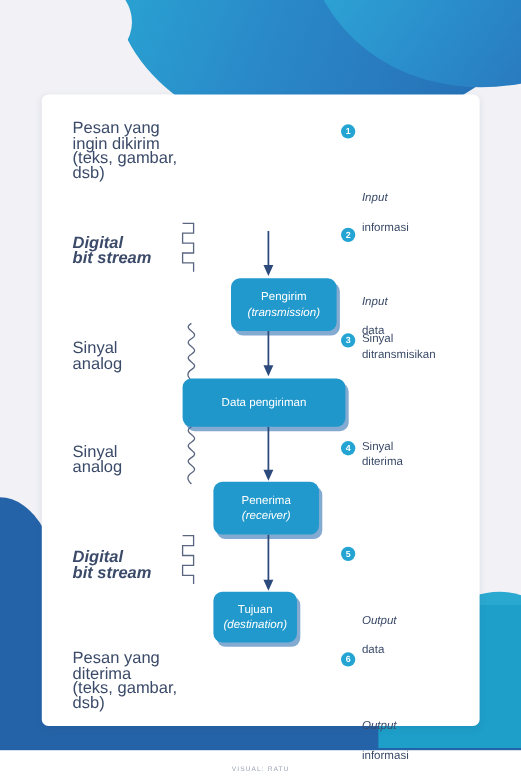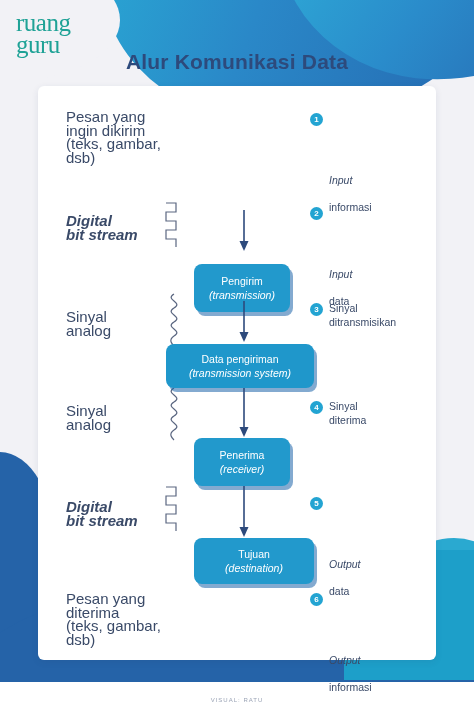--- a/index.html
+++ b/index.html
@@ -139,26 +139,21 @@
 
   <div class="deco wave-top"></div>
   <div class="deco wave-top2"></div>
   <div class="deco blob-topleft"></div>
   <div class="deco blue-left"></div>
   <div class="deco blue-bottom"></div>
   <div class="deco cyan-bottomright2"></div>
   <div class="deco cyan-bottomright"></div>
   <div class="deco footer-band"></div>
 
-  <div class="logo">
-    <span class="l1">ruang</span>
-    <span class="l2">guru</span>
-  </div>
-
-  <div class="title">Alur Komunikasi Data</div>
+
 
   <div class="card">
 
     <div class="col-left">
 
       <div class="ltext" style="top:24px;left:0;">Pesan yang
 ingin dikirim
 (teks, gambar, dsb)</div>
 
       <div class="ltext it" style="top:128px;left:0;">Digital
@@ -201,35 +196,34 @@
     <div class="col-mid">
 
 
       <div class="arrow" style="left:52px;top:124px;">
         <svg width="12" height="42" viewBox="0 0 12 42">
           <line x1="6" y1="0" x2="6" y2="33" stroke="#2d4a7c" stroke-width="1.6"></line>
           <polygon points="6,41 1.5,31 10.5,31" fill="#2d4a7c"></polygon>
         </svg>
       </div>
 
-      <div class="fbox" style="left:8px;top:167px;width:96px;height:48px;margin-top:11px;">
+      <div class="fbox" style="left:24px;top:167px;width:96px;height:48px;">
         <span>Pengirim</span>
         <span class="ln2">(transmission)</span>
       </div>
 
       <div class="arrow" style="left:52px;top:215px;">
         <svg width="12" height="42" viewBox="0 0 12 42">
           <line x1="6" y1="0" x2="6" y2="33" stroke="#2d4a7c" stroke-width="1.6"></line>
           <polygon points="6,41 1.5,31 10.5,31" fill="#2d4a7c"></polygon>
         </svg>
       </div>
 
       <div class="fbox wide" style="left:-20px;top:258px;width:148px;height:44px;">
         <span>Data pengiriman</span>
-        <span class="ln2">(transmission system)</span>
       </div>
 
       <div class="arrow" style="left:52px;top:302px;">
         <svg width="12" height="50" viewBox="0 0 12 50">
           <line x1="6" y1="0" x2="6" y2="41" stroke="#2d4a7c" stroke-width="1.6"></line>
           <polygon points="6,49 1.5,39 10.5,39" fill="#2d4a7c"></polygon>
         </svg>
       </div>
 
       <div class="fbox" style="left:8px;top:352px;width:96px;height:48px;">
@@ -237,21 +231,21 @@
         <span class="ln2">(receiver)</span>
       </div>
 
       <div class="arrow" style="left:52px;top:400px;">
         <svg width="12" height="52" viewBox="0 0 12 52">
           <line x1="6" y1="0" x2="6" y2="43" stroke="#2d4a7c" stroke-width="1.6"></line>
           <polygon points="6,51 1.5,41 10.5,41" fill="#2d4a7c"></polygon>
         </svg>
       </div>
 
-      <div class="fbox" style="left:8px;top:452px;width:120px;height:46px;">
+      <div class="fbox" style="left:8px;top:452px;width:76px;height:46px;">
         <span>Tujuan</span>
         <span class="ln2">(destination)</span>
       </div>
     </div>
 
     <div class="col-right">
 
       <div class="nitem" style="top:26px;left:0;">
         <div class="badge">1</div>
         <div class="ntext">

